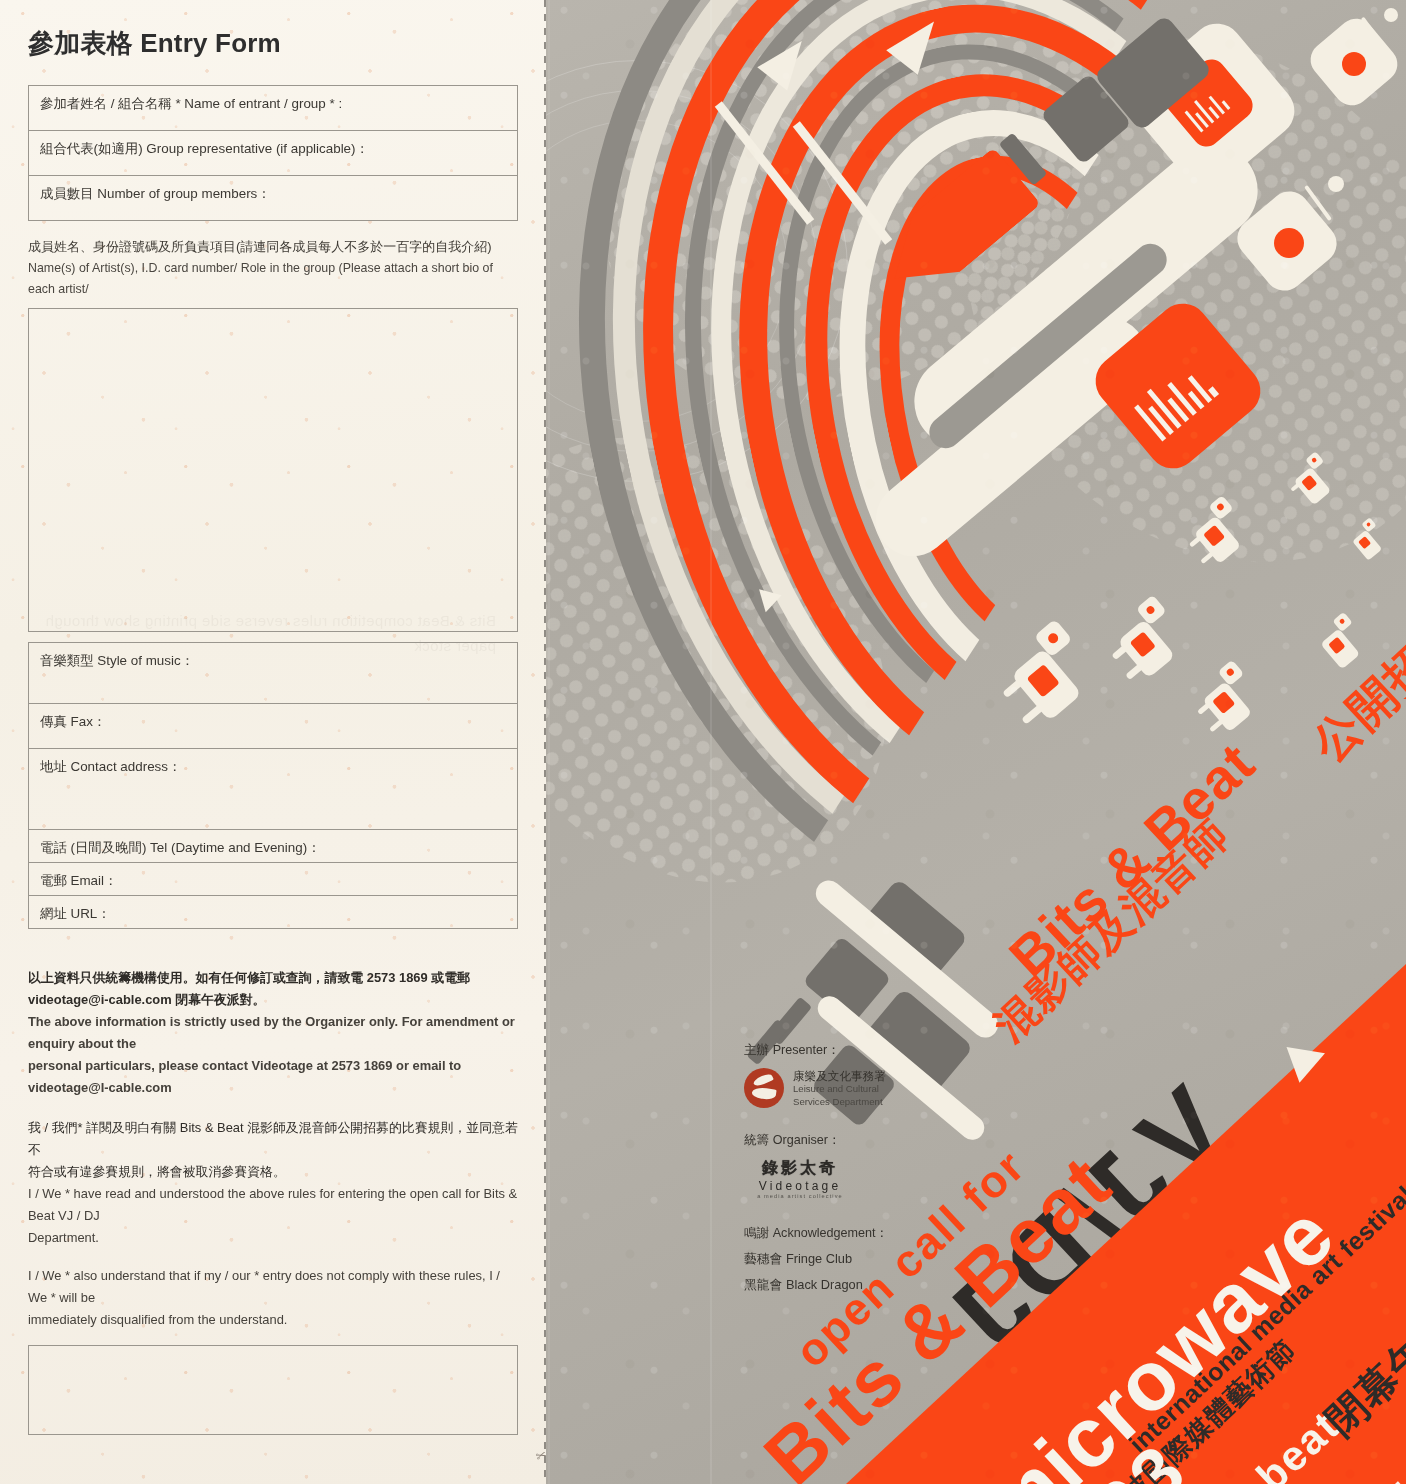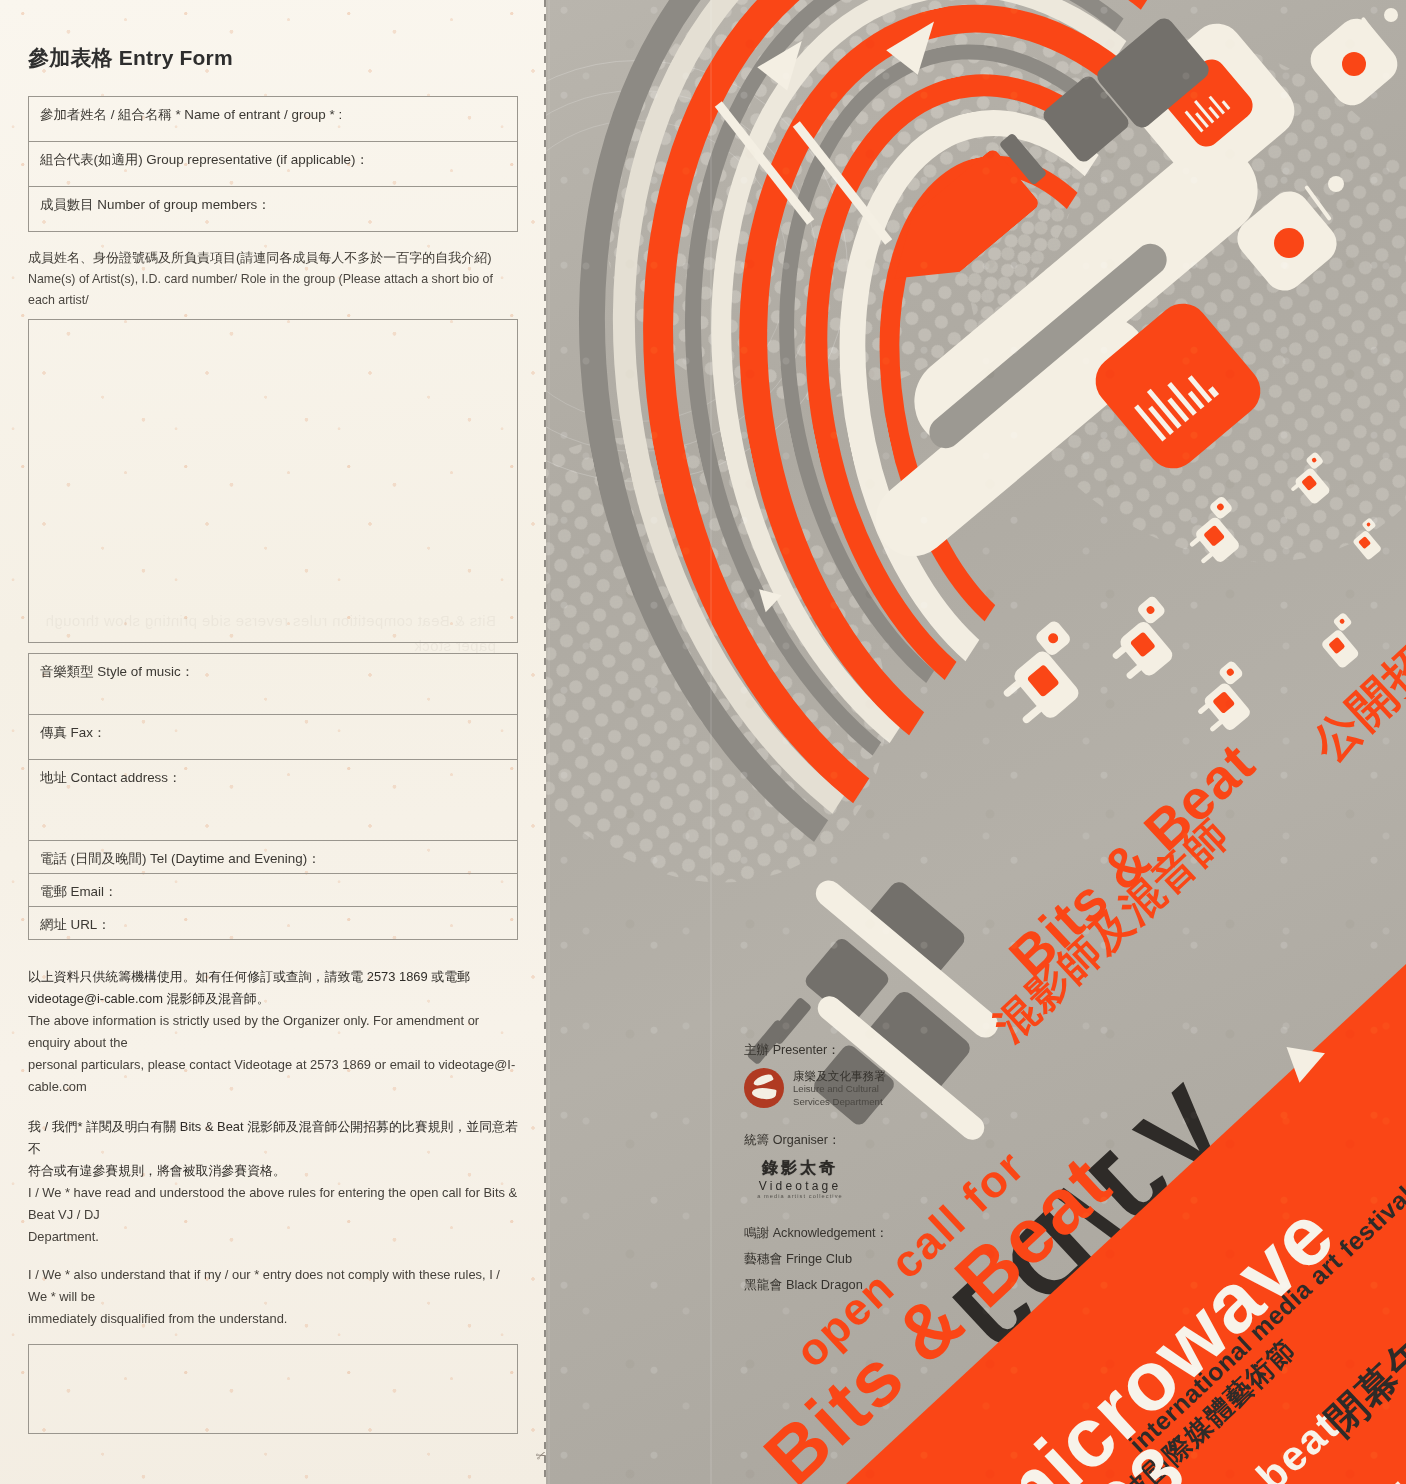--- a/index.html
+++ b/index.html
@@ -18,21 +18,21 @@
       radial-gradient(circle at 88% 78%, rgba(226,150,104,.24) 0 1.6px, transparent 2.1px),
       radial-gradient(circle at 8% 84%, rgba(226,150,104,.20) 0 1.2px, transparent 1.7px),
       linear-gradient(175deg,#FAF6EE 0%,#F5F0E5 42%,#F7F2E9 70%,#F3EDE2 100%);
     background-size:163px 151px,163px 151px,163px 151px,163px 151px,163px 151px,163px 151px,163px 151px,100% 100%;
   }
   
   .showthrough{position:absolute;opacity:.055;color:#5d5347;font-size:15px;
     letter-spacing:.4px;line-height:25px;transform:scaleX(-1);pointer-events:none;}
 
   .form-inner{position:absolute;left:28px;top:26px;width:490px;}
-  #form-title{font-size:21px;font-weight:bold;color:#2e2e2e;letter-spacing:.2px;margin:18px 0 24px 0;}
+  #form-title{font-size:26px;font-weight:bold;color:#2e2e2e;letter-spacing:.2px;margin:0 0 24px 0;}
 
   .fieldgroup{border:1px solid #9a968e;border-bottom:none;}
   .fieldgroup .row:last-child{border-bottom:1px solid #9a968e;}
   .row{border-bottom:1px solid #9a968e;padding:9px 11px;color:#4a4640;font-size:12.6px;}
   .row.h44{height:26px;}
   .row.h60{height:42px;}
   .row.h30{height:14px;}
   .lab-zh{font-size:13.4px;color:#3b3833;}
 
   .blockq{color:#3f3b35;font-size:13px;line-height:21.5px;margin:15px 0 7px 0;}
@@ -154,23 +154,23 @@
           <span class="lab-zh">電話 (日間及晚間) Tel (Daytime and Evening)：</span>
         </div>
         <div class="row h30">
           <span class="lab-zh">電郵 Email：</span>
         </div>
         <div class="row h30">
           <span class="lab-zh">網址 URL：</span>
         </div>
       </div>
 
-      <div class="para" style="margin-top:26px;">
+      <div class="para" style="margin-top:38px;font-weight:bold;">
         <div class="zh">以上資料只供統籌機構使用。如有任何修訂或查詢，請致電 2573 1869 或電郵</div>
-        <div class="zh">videotage@i-cable.com 混影師及混音師。</div>
+        <div class="zh">videotage@i-cable.com 閉幕午夜派對。</div>
         <div>The above information is strictly used by the Organizer only. For amendment or enquiry about the</div>
         <div>personal particulars, please contact Videotage at 2573 1869 or email to videotage@I-cable.com</div>
       </div>
 
       <div class="para" style="margin-top:18px;">
         <div class="zh">我 / 我們* 詳閱及明白有關 Bits &amp; Beat 混影師及混音師公開招募的比賽規則，並同意若不</div>
         <div class="zh">符合或有違參賽規則，將會被取消參賽資格。</div>
         <div>I / We * have read and understood the above rules for entering the open call for Bits &amp; Beat VJ / DJ</div>
         <div>Department.</div>
       </div>

